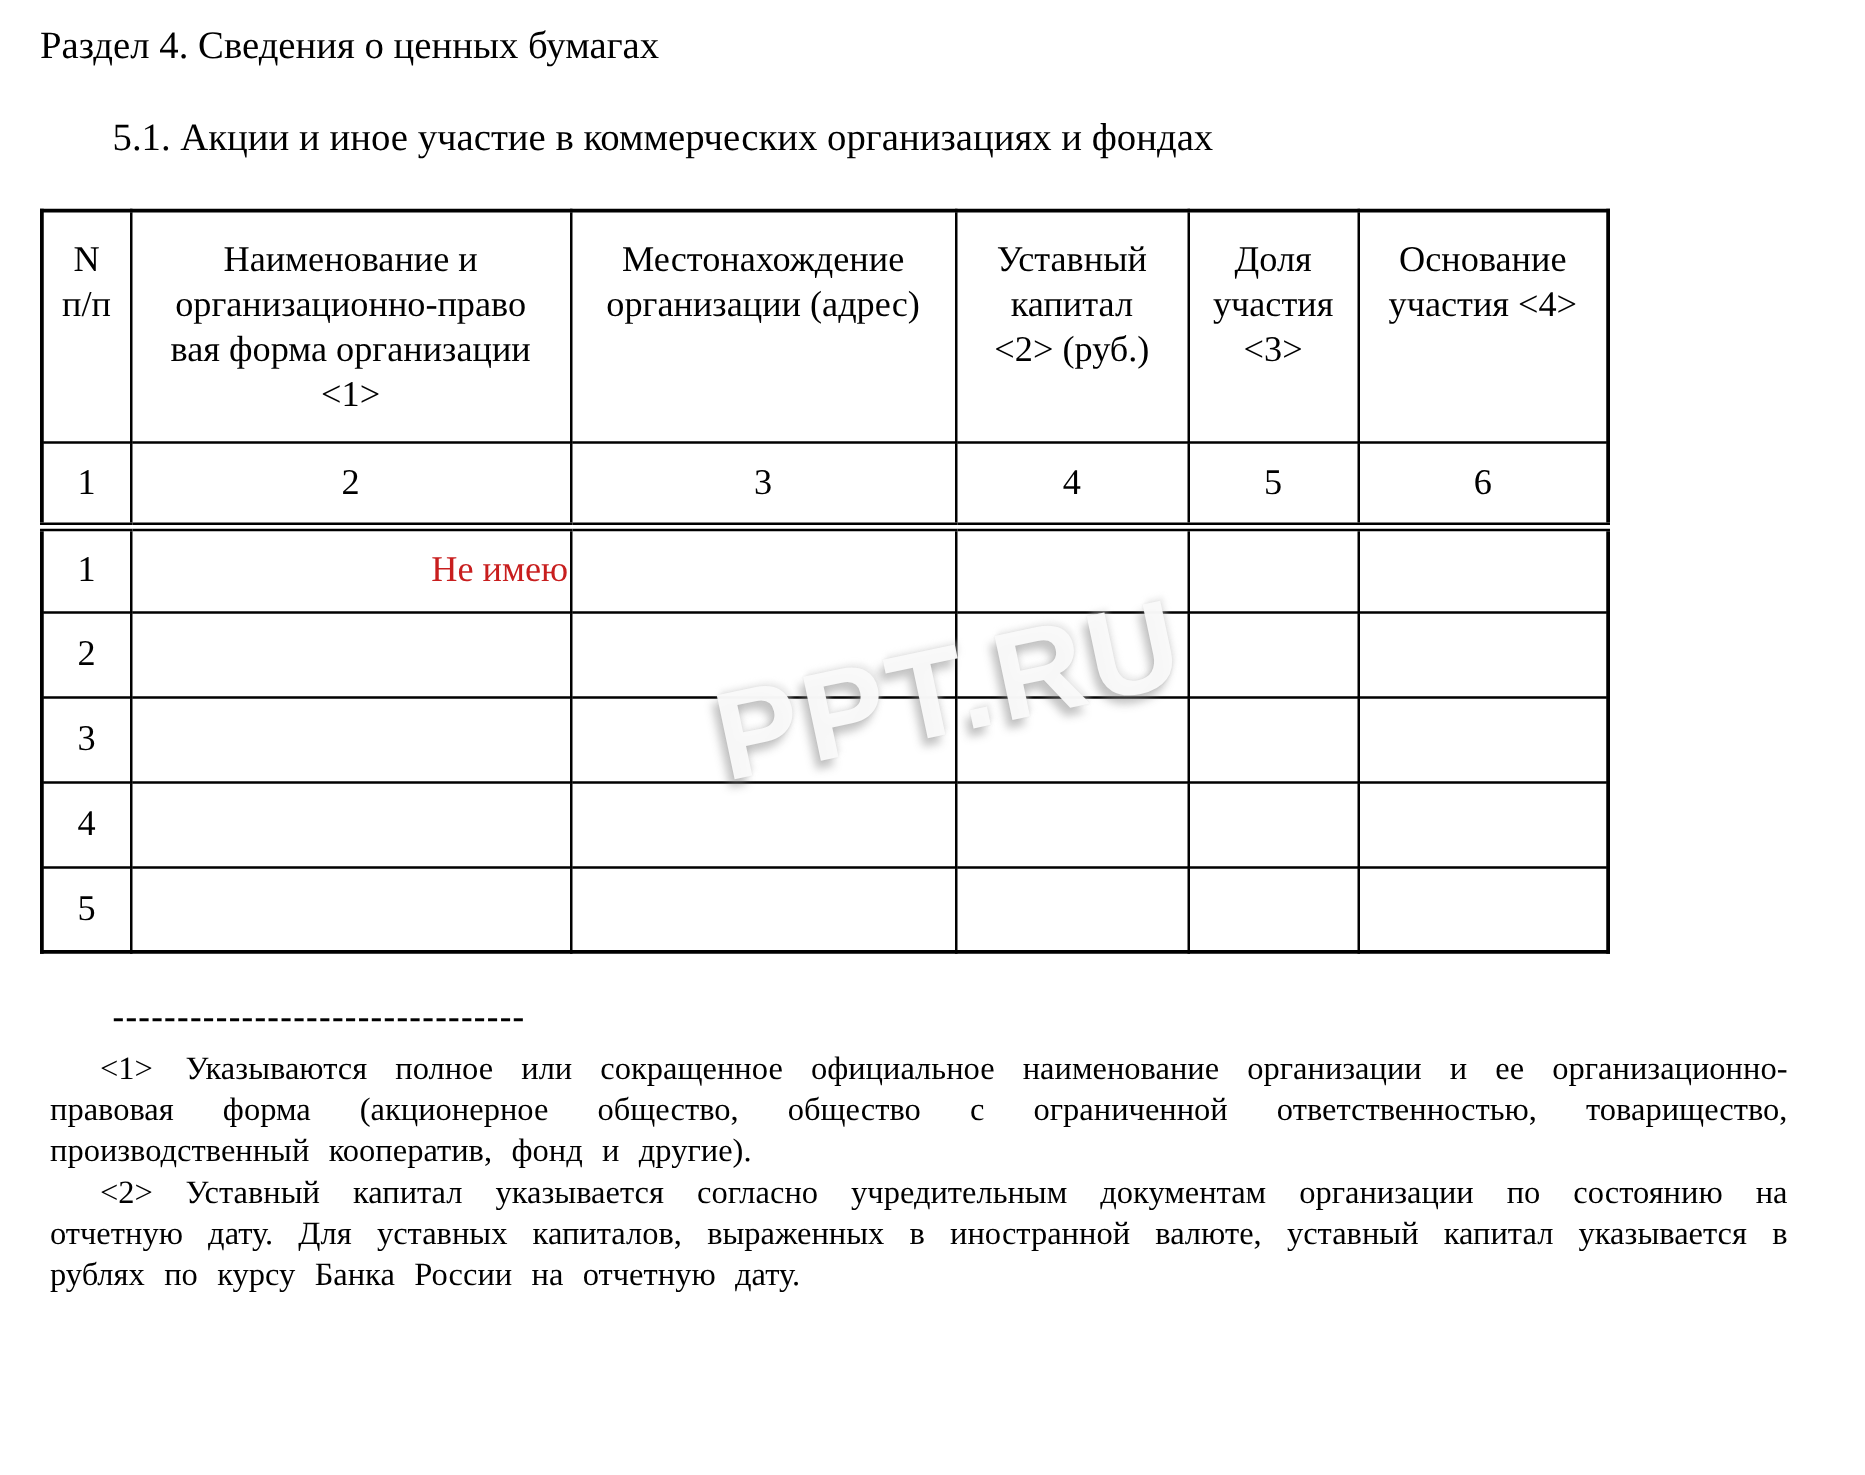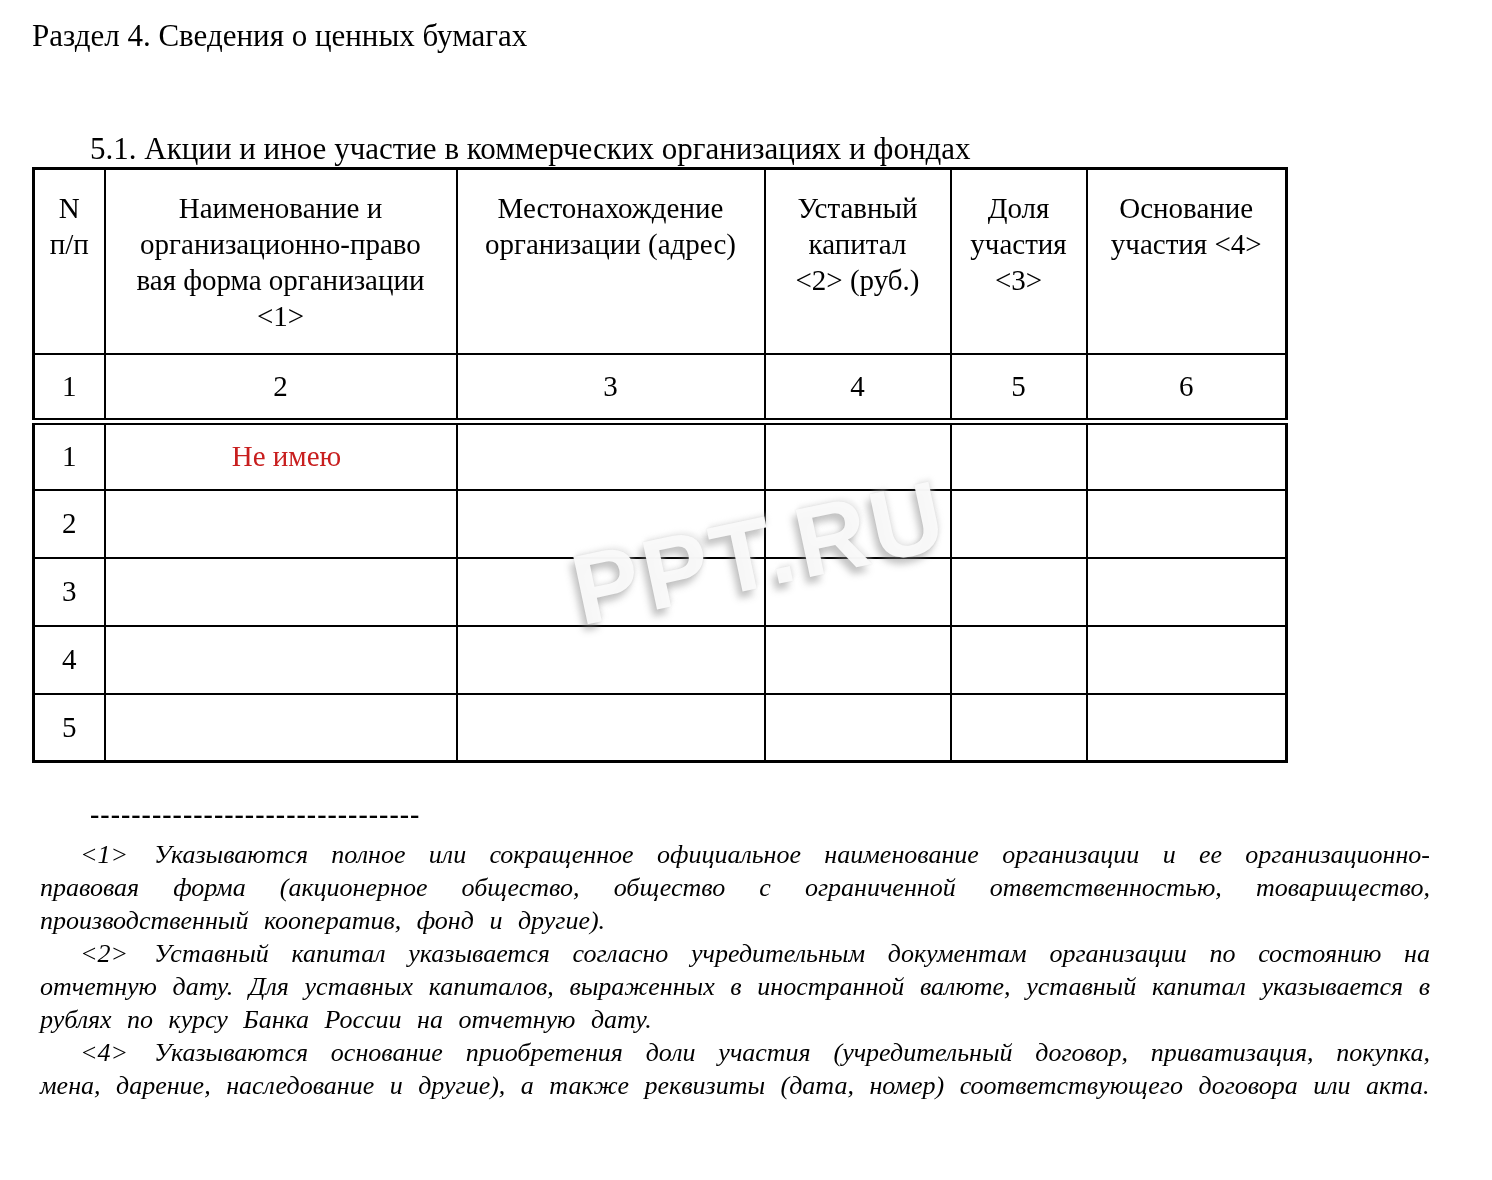--- a/index.html
+++ b/index.html
@@ -10,21 +10,21 @@
     color:#000000;
     position:relative;
     overflow:hidden;
   }
   .section-title {
     position:absolute; left:32px; top:18px;
     font-size:31px; white-space:nowrap;
   }
   .subsection-title {
     position:absolute; left:90px; top:92px;
-    font-size:31px; white-space:nowrap;margin-top:39px;
+    font-size:31px; white-space:nowrap;
   }
   table.sec {
     position:absolute; left:32px; top:167px;
     width:1253px;
     border-collapse:collapse;
     table-layout:fixed;
     border:3px solid #000;
   }
   table.sec th, table.sec td {
     border:2px solid #000;
@@ -46,41 +46,40 @@
     vertical-align:middle;
     font-size:29px;
     border-bottom:7px double #000;
   }
   tr.data td {
     height:68px;
     font-size:29px;
     vertical-align:middle;
   }
   td.rownum { text-align:center; }
-  td.name { text-align:center; padding-left:13px; }
+  td.name { text-align:right; padding-left:13px; }
   .red { color:#c81e1e; }
   .footnotes {
     position:absolute; left:40px; top:797px;
     width:1390px;
     font-size:26px;
     line-height:33px;
   }
   .fn-divider {
     margin:0 0 8px 50px;
     font-size:28px;
     font-weight:bold;
     letter-spacing:1px;
     white-space:nowrap;
   }
   p.fn {
     margin:0;
     text-align:justify;
     text-indent:40px;
     word-spacing:9px;
-    font-style:italic;
   }
   p.fn .marker { margin-right:26px; }
   .watermark {
     position:absolute; left:570px; top:495px;
     font-family:"Liberation Sans", sans-serif;
     font-weight:bold;
     font-size:100px;
     letter-spacing:4px;
     color:rgba(250,250,250,0.96);
     text-shadow:
@@ -176,14 +175,13 @@
   </tr>
 </tbody>
   </table>
 
 <div class="watermark">PPT.RU</div>
 
 <div class="footnotes">
   <div class="fn-divider">--------------------------------</div>
   <p class="fn"><span class="marker">&lt;1&gt;</span><span>Указываются полное или сокращенное официальное наименование организации и ее организационно-правовая форма (акционерное общество, общество с ограниченной ответственностью, товарищество, производственный кооператив, фонд и другие).</span></p>
   <p class="fn"><span class="marker">&lt;2&gt;</span><span>Уставный капитал указывается согласно учредительным документам организации по состоянию на отчетную дату. Для уставных капиталов, выраженных в иностранной валюте, уставный капитал указывается в рублях по курсу Банка России на отчетную дату.</span></p>
-  <p class="fn"><span class="marker">&lt;4&gt;</span><span>Указываются основание приобретения доли участия (учредительный договор, приватизация, покупка, мена, дарение, наследование и другие), а также реквизиты (дата, номер) соответствующего договора или акта.</span></p>
 </div>
 
 </body></html>

